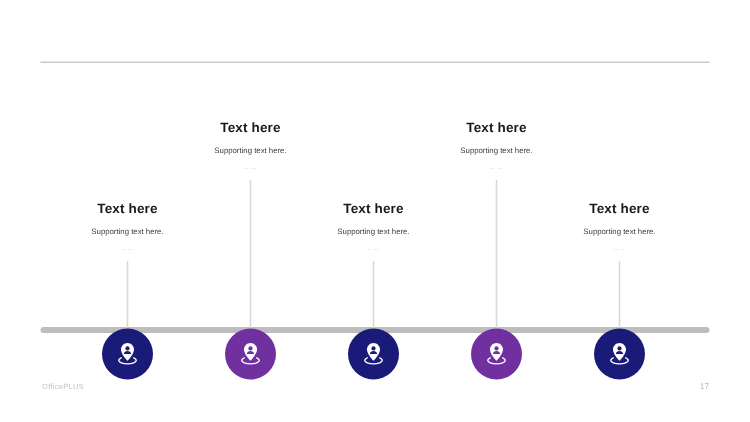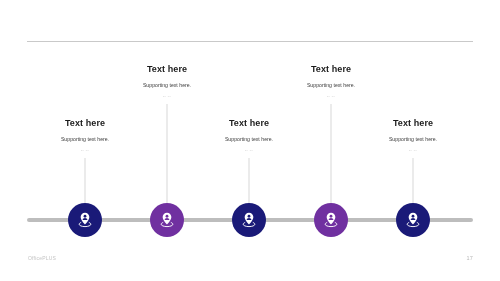--- a/index.html
+++ b/index.html
@@ -38,21 +38,21 @@
     top: 218px;
     width: 446px;
     height: 4px;
     background: #bdbdbd;
     border-radius: 2px;
   }
 
   
   .milestone {
     position: absolute;
-    top: 0;
+    top: 16px;
     width: 150px;
     height: 236px;
     margin-left: -75px;
   }
 
   
   .connector {
     position: absolute;
     left: 75px;
     width: 1px;

